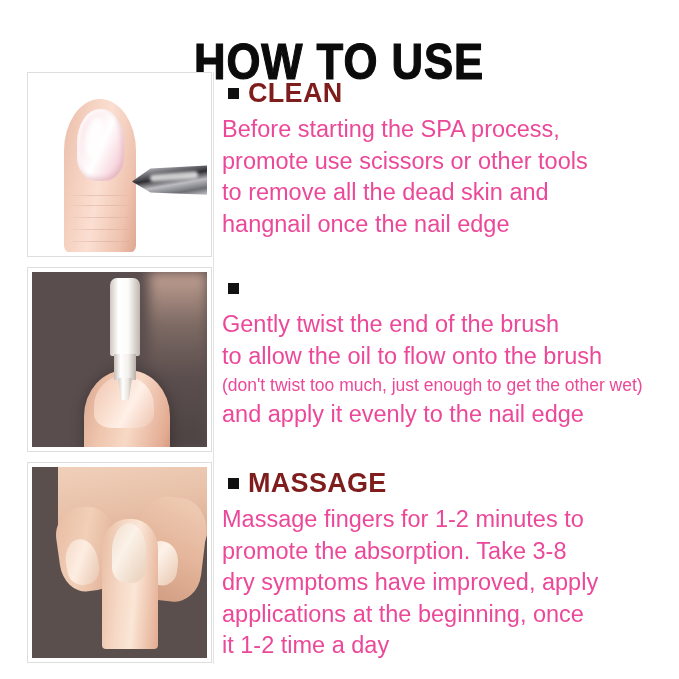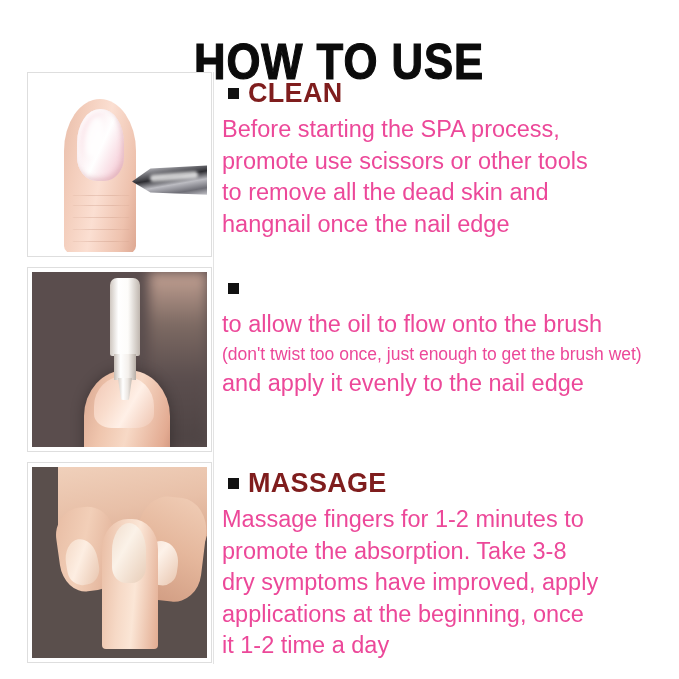--- a/index.html
+++ b/index.html
@@ -375,22 +375,23 @@
         <div class="p2-pen"></div>
         <div class="p2-pen-mid"></div>
         <div class="p2-pen-tip"></div>
       </div>
     </div>
 
     <div class="textcol">
       <p class="head">
         <span class="bullet"></span>
       </p>
+      <p class="body">Gently twist the end of the brush</p>
       <p class="body">to allow the oil to flow onto the brush</p>
-      <p class="body small">(don't twist too once, just enough to get the brush wet)</p>
+      <p class="body small">(don't twist too much, just enough to get the other wet)</p>
       <p class="body">and apply it evenly to the nail edge</p>
     </div>
   </div>
 
   <div class="section sec3">
 
     <div class="thumb" style="height:201px;">
       <div class="inner photo3">
         <div class="p3-dark-left"></div>
         <div class="p3-dark-top-right"></div>

